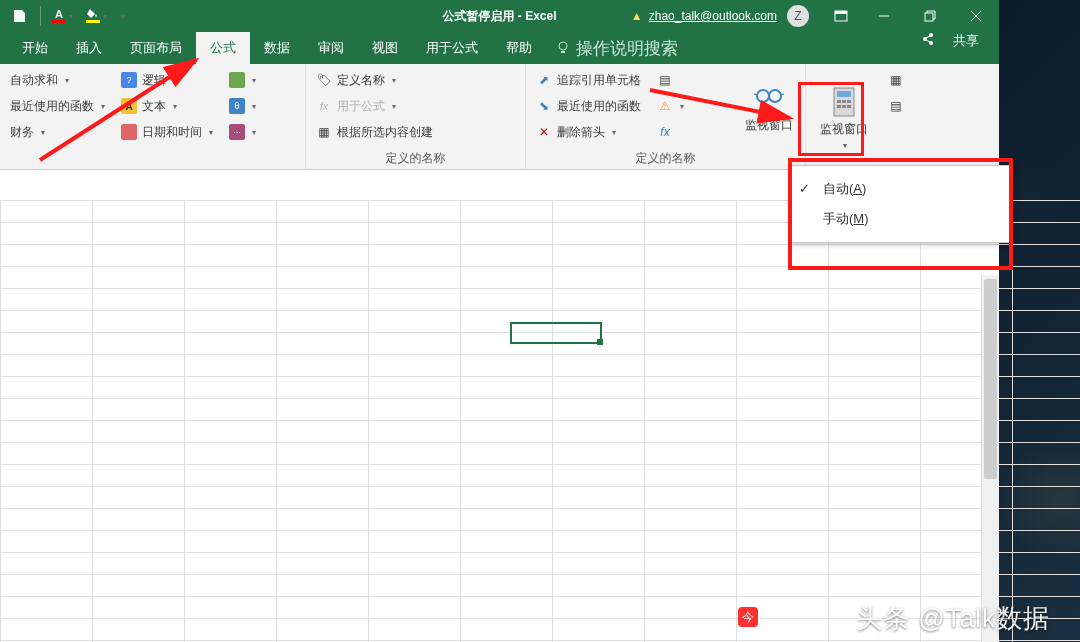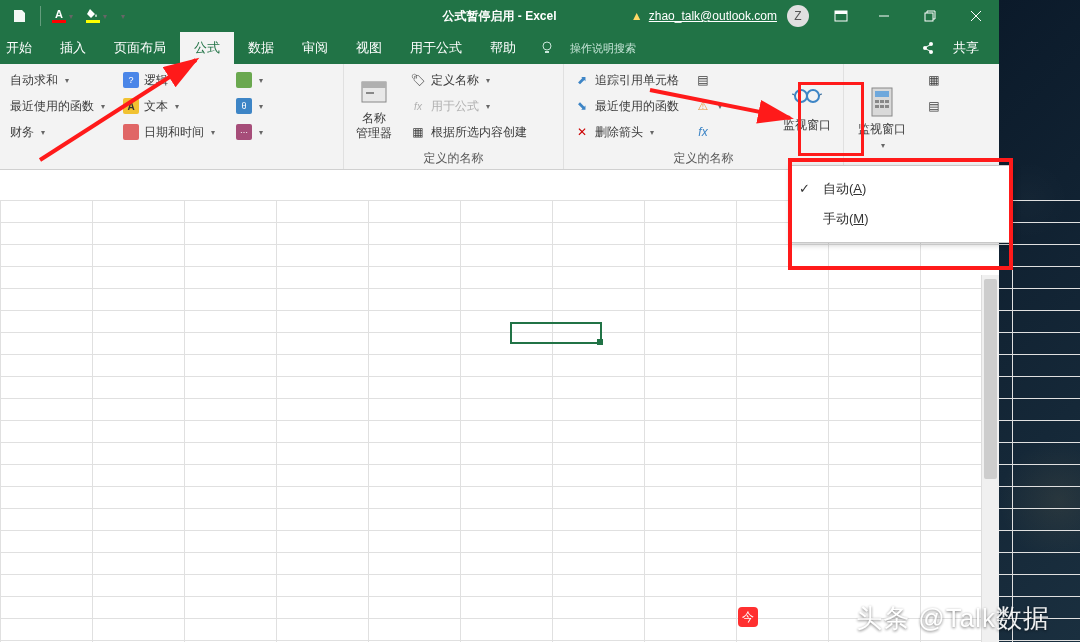--- a/index.html
+++ b/index.html
@@ -17,22 +17,22 @@
   .user-email { text-decoration: underline; font-size: 12px; margin-right: 10px; }
   .avatar { width: 22px; height: 22px; border-radius: 50%; background: #e0e0e0; color: #555; display:flex;align-items:center;justify-content:center;font-size:12px;margin-right:12px; }
   .win-btn { width: 46px; height: 32px; display: flex; align-items: center; justify-content: center; color: #fff; }
   .win-btn.restore svg, .win-btn.min svg, .win-btn.close svg { width:12px; height:12px; }
   .ribbon-opt { width:40px; height:32px; display:flex;align-items:center;justify-content:center; }
 
   
   .ribbon-tabs { height: 32px; background: #217346; display: flex; align-items: stretch; color: #fff; font-size: 13px; padding-left: 0; position: relative; }
   .tab { padding: 0 14px; display: flex; align-items: center; cursor: pointer; }
   .tab.active { background: #f3f3f3; color: #217346; }
-  .tell-me { display:flex;align-items:center;gap:16px; margin-left: 10px; color:#c8e6d9; font-size:11px;}
-  .share { margin-left:auto; margin-right:20px; display:flex;align-items:center;gap:18px;font-size:13px; }
+  .tell-me { display:flex;align-items:center;gap:6px; margin-left: 10px; color:#c8e6d9; font-size:17px;}
+  .share { margin-left:auto; margin-right:20px; display:flex;gap:18px;font-size:13px; }
 
   
   .ribbon-body { height: 106px; background: #f3f3f3; border-bottom: 1px solid #d0d0d0; display: flex; font-size: 12px; color: #3c3c3c; }
   .group { border-right: 1px solid #e0e0e0; display: flex; flex-direction: column; padding: 4px 6px 2px 6px; }
   .group-label { text-align: center; font-size: 12px; color: #5a5a5a; padding-top: 2px; margin-top:auto; }
   .g-rows { display: flex; flex-direction: column; gap: 2px; flex:1; }
   .g-cols { display:flex; gap:8px; flex:1; }
   .rb-item { display: flex; align-items: center; gap: 5px; height: 24px; padding: 0 4px; white-space: nowrap; }
   .rb-big { display:flex; flex-direction:column; align-items:center; justify-content:center; gap:3px; padding: 4px 6px; }
   .ico { width:16px; height:16px; display:inline-flex; align-items:center; justify-content:center; }
@@ -137,21 +137,21 @@
       </div>
       <div class="win-btn close">
         <svg viewBox="0 0 12 12">
             <path d="M1 1l10 10M11 1L1 11" stroke="#fff" stroke-width="1"></path>
           </svg>
       </div>
     </div>
   </div>
 
   <div class="ribbon-tabs">
-    <div class="tab" style="padding-left:6px;">
+    <div class="tab" style="padding-left:22px;">
         <span>开始</span>
       </div>
     <div class="tab">
         <span>插入</span>
       </div>
     <div class="tab">
         <span>页面布局</span>
       </div>
     <div class="tab active">
         <span>公式</span>
@@ -184,21 +184,21 @@
           <circle cx="10" cy="3" r="2" fill="#fff"></circle>
           <circle cx="10" cy="11" r="2" fill="#fff"></circle>
           <path d="M5 6l4-2M5 8l4 2" stroke="#fff"></path>
         </svg>
       <span>共享</span>
     </div>
   </div>
 
   <div class="ribbon-body">
 
-    <div class="group" style="width:344px;">
+    <div class="group" style="width:306px;">
       <div class="g-cols">
         <div class="g-rows">
           <div class="rb-item">
             <span>自动求和</span>
               <span class="chev">▾</span>
           </div>
           <div class="rb-item">
             <span>最近使用的函数</span>
               <span class="chev">▾</span>
           </div>
@@ -236,28 +236,20 @@
           <div class="rb-item">
               <span class="ico" style="background:#a64d79;border-radius:2px;color:#fff;font-size:8px;">⋯</span>
               <span class="chev">▾</span>
             </div>
         </div>
       </div>
     </div>
 
     <div class="group" style="width:220px;">
       <div class="g-cols">
-        <div class="rb-big">
-          <svg class="ico big" viewBox="0 0 32 32">
-              <rect x="4" y="6" width="24" height="20" fill="#e8e8e8" stroke="#888"></rect>
-              <rect x="4" y="6" width="24" height="6" fill="#b0b0b0"></rect>
-              <rect x="8" y="16" width="8" height="2" fill="#888"></rect>
-            </svg>
-          <span style="text-align:center;line-height:1.2;">名称<br>管理器</span>
-        </div>
         <div class="g-rows">
           <div class="rb-item">
             <span class="ico">🏷</span>
             <span>定义名称</span>
               <span class="chev">▾</span>
           </div>
           <div class="rb-item disabled">
             <span class="ico" style="font-size:10px;font-style:italic;">fx</span>
             <span>用于公式</span>
               <span class="chev">▾</span>

